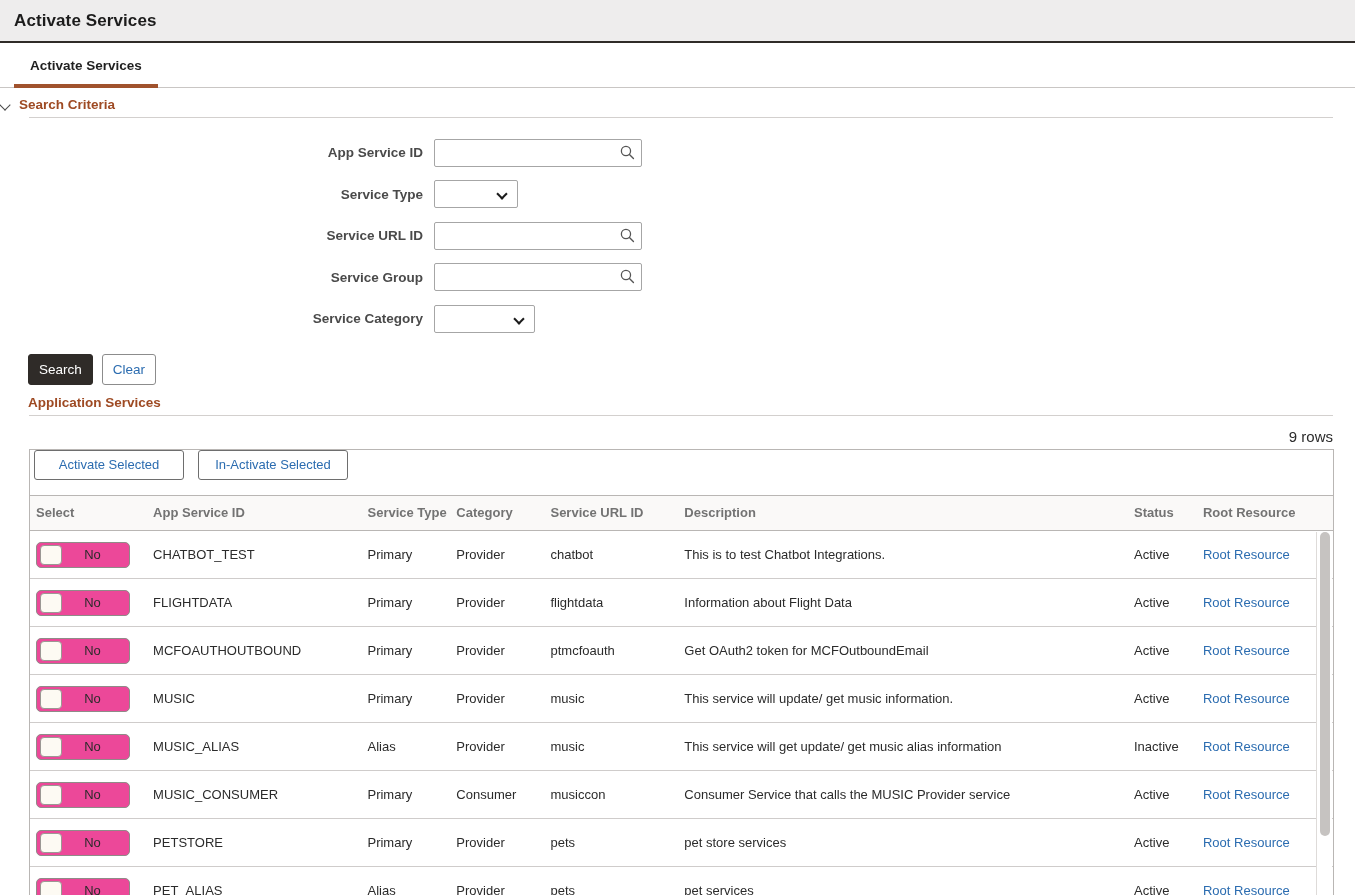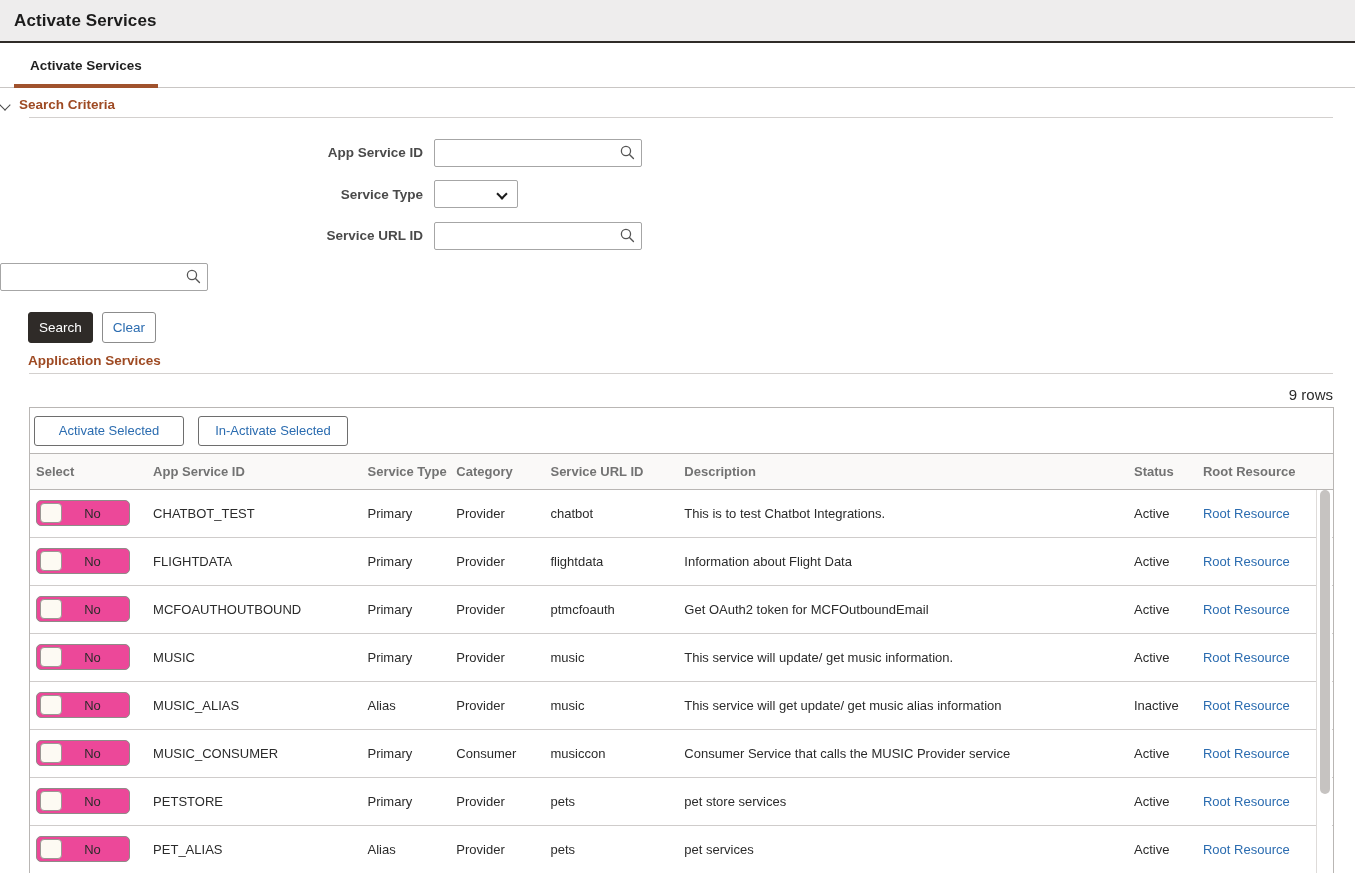--- a/index.html
+++ b/index.html
@@ -216,21 +216,21 @@
 
   #grid-wrap {
     margin: 4px 21px 0 29px;
     border: 1px solid #b9b6b4;
     border-bottom: none;
     position: relative;
   }
   #grid-toolbar {
     height: 46px;
     display: flex;
-    align-items: center;
+    align-items: flex-start;
     gap: 14px;
     padding-left: 4px;
     background: #ffffff;
     border-bottom: 1px solid #b9b6b4;
   }
   .toolbar-btn {
     height: 30px;
     min-width: 150px;
     border: 1px solid #6e6e6e;
     border-radius: 3px;
@@ -386,29 +386,36 @@
     <div class="lookup-wrap">
       <input class="lookup-input" type="text" value="" style="">
       <svg class="lookup-icon" viewBox="0 0 20 20">
         <circle cx="8.2" cy="8.2" r="5.4" fill="none" stroke="#555" stroke-width="1.5"></circle>
         <line x1="12.3" y1="12.3" x2="17" y2="17" stroke="#555" stroke-width="1.6" stroke-linecap="round"></line>
       </svg>
     </div>
   </div>
 
   <div class="field-row">
+    <div class="field-label">Service Group</div>
     <div class="lookup-wrap">
       <input class="lookup-input" type="text" value="" style="">
       <svg class="lookup-icon" viewBox="0 0 20 20">
         <circle cx="8.2" cy="8.2" r="5.4" fill="none" stroke="#555" stroke-width="1.5"></circle>
         <line x1="12.3" y1="12.3" x2="17" y2="17" stroke="#555" stroke-width="1.6" stroke-linecap="round"></line>
       </svg>
     </div>
   </div>
 
+  <div class="field-row">
+    <div class="field-label">Service Category</div>
+    <div class="sel-box wide">
+      <span class="sel-chev"></span>
+    </div>
+  </div>
 
 </div>
 
 <div id="criteria-buttons">
   <button class="btn btn-primary">Search</button>
   <button class="btn btn-secondary">Clear</button>
 </div>
 
 <div id="grid-title">Application Services</div>
 <div id="grid-title-rule"></div>

